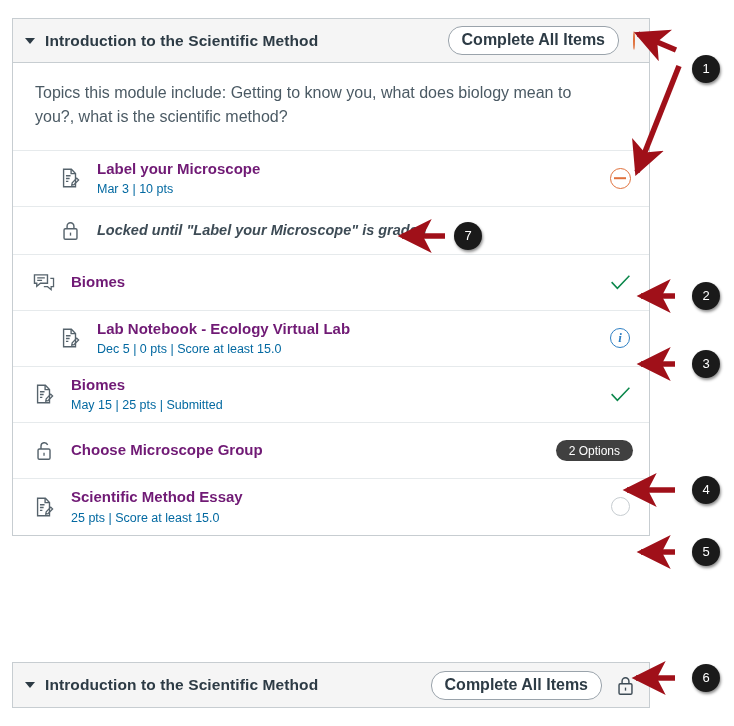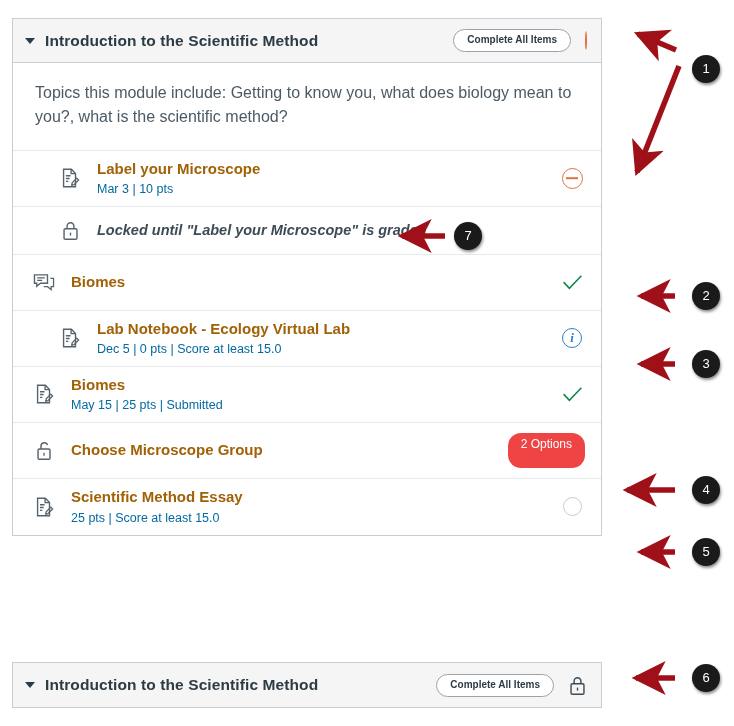--- a/index.html
+++ b/index.html
@@ -10,21 +10,21 @@
     font-family: "Liberation Sans", sans-serif;
     -webkit-font-smoothing: antialiased;
   }
 
   #stage { position: relative; width: 734px; height: 726px; overflow: hidden; background:#fff; }
 
   
   .module {
     position: absolute;
     left: 12px;
-    width: 590px;
+    width: 638px;
     background: #fff;
     border: 1px solid #c7cdd1;
   }
   #module-top { top: 18px; }
   #module-bottom { top: 662px; }
 
   .module-header {
     display: flex;
     align-items: center;
     height: 44px;
@@ -50,21 +50,21 @@
     flex: 1 1 auto;
     white-space: nowrap;
   }
 
   .pill-btn {
     border: 1px solid #9aa3ab;
     border-radius: 14px;
     background: #fff;
     color: #2d3b45;
     font-family: "Liberation Sans", sans-serif;
-    font-size: 10px;
+    font-size: 16px;
     font-weight: 700;
     padding: 5px 13px 6px;
     line-height: 1;
     margin-right: 14px;
     white-space: nowrap;
   }
 
   
   .module-desc {
     padding: 16px 18px 18px 20px;
@@ -100,21 +100,21 @@
     display: flex;
     align-items: center;
     justify-content: center;
   }
   .item-icon svg { display: block; }
 
   .item-text { flex: 1 1 auto; min-width: 0; }
   .item-title {
     font-size: 15px;
     font-weight: 700;
-    color: #a16207;
+    color: #701a75;
     line-height: 1.3;
   }
   .item-sub {
     font-size: 12.5px;
     color: #0369a1;
     margin-top: 3px;
     line-height: 1.3;
   }
   .locked-text {
     font-size: 14.5px;
@@ -161,28 +161,28 @@
     font-size: 13px;
     line-height: 17px;
     text-align: center;
   }
   .empty-circle {
     width: 19px; height: 19px;
     border: 1.4px solid #c7cdd1;
     border-radius: 50%;
   }
   .options-pill {
-    background: #ef4444;
+    background: #404040;
     color: #fff;
     border: none;
     border-radius: 13px;
     font-family: "Liberation Sans", sans-serif;
     font-size: 12px;
     font-weight: 400;
-    padding: 5px 13px 18px;
+    padding: 5px 13px 4px;
     line-height: 1;
     white-space: nowrap;
   }
   .lock-header-icon { color: #3d4b55; display:flex; align-items:center; }
 
   
   .callout {
     position: absolute;
     width: 28px; height: 28px;
     border-radius: 50%;

